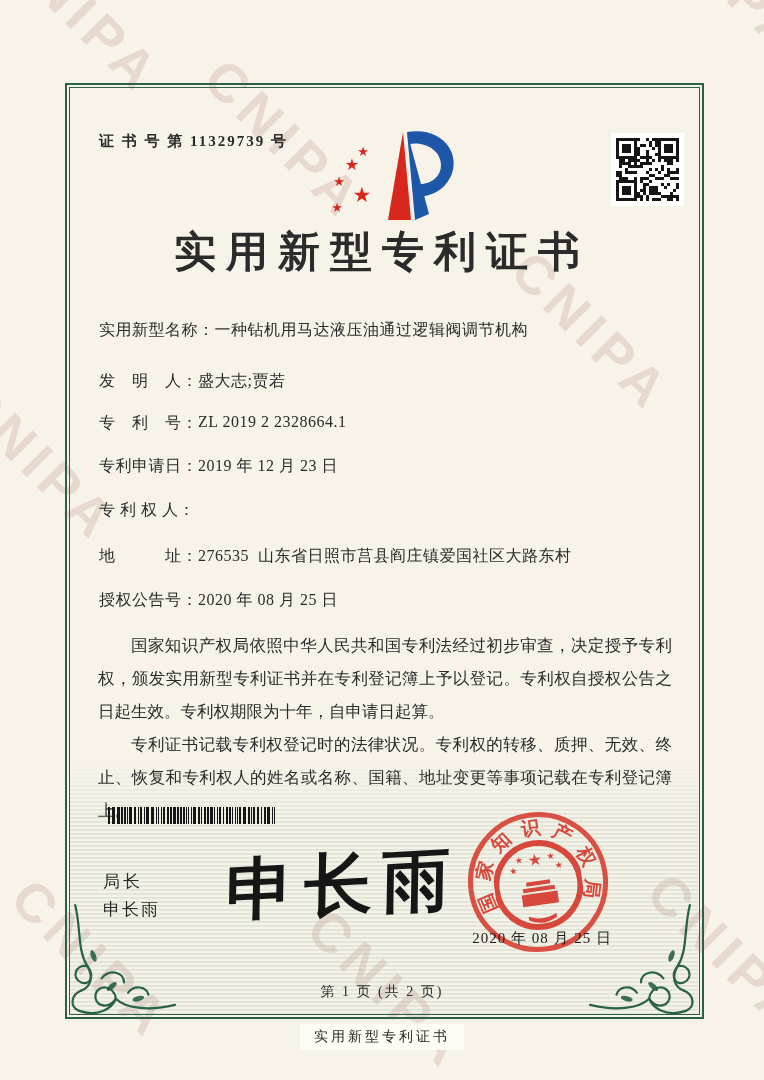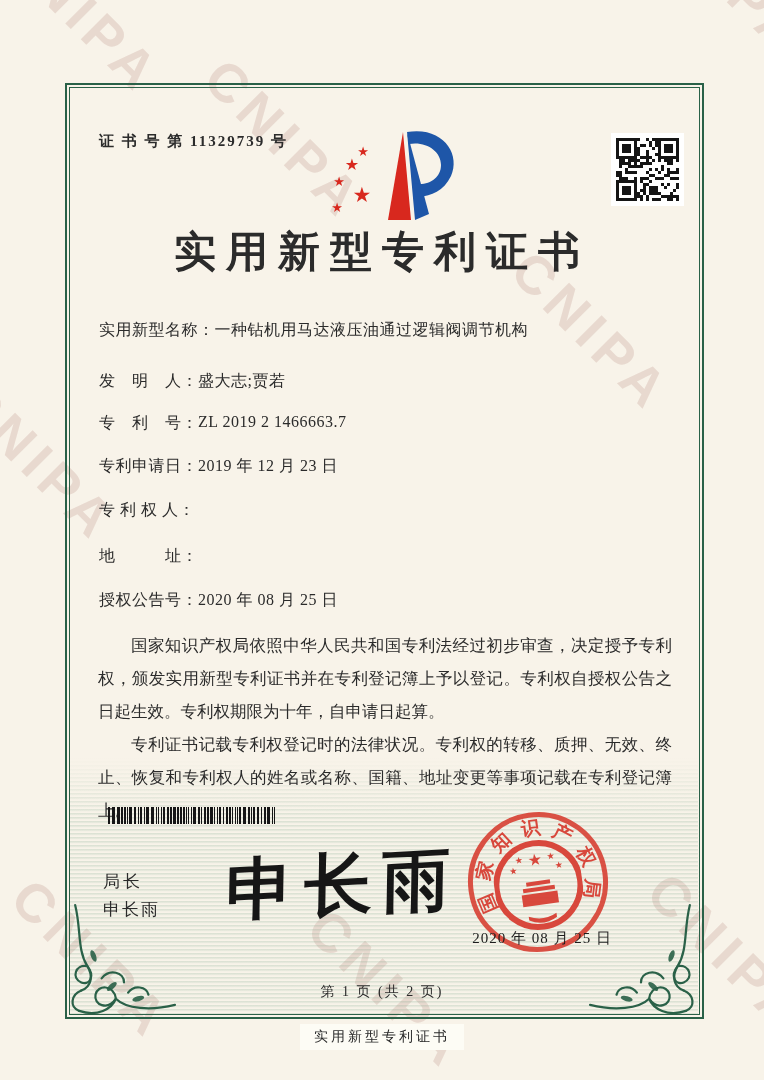--- a/index.html
+++ b/index.html
@@ -621,30 +621,30 @@
 
 <div class="title">实用新型专利证书</div>
 
 <div class="field-row" style="top:320px">
   <span>实用新型名称：</span><span>一种钻机用马达液压油通过逻辑阀调节机构</span>
 </div>
 <div class="field-row" style="top:371px">
   <span>发　明　人：</span><span>盛大志;贾若</span>
 </div>
 <div class="field-row" style="top:413px">
-  <span>专　利　号：</span><span>ZL 2019 2 1466663.7</span>
+  <span>专　利　号：</span><span>ZL 2019 2 2328664.1</span>
 </div>
 <div class="field-row" style="top:456px">
   <span>专利申请日：</span><span>2019 年 12 月 23 日</span>
 </div>
 <div class="field-row" style="top:500px">
   <span>专 利 权 人：</span>
 </div>
 <div class="field-row" style="top:546px">
-  <span>地　　　址：</span>
+  <span>地　　　址：</span><span>276535  山东省日照市莒县阎庄镇爱国社区大路东村</span>
 </div>
 <div class="field-row" style="top:590px;width:574px">
   <span>授权公告号：</span><span>2020 年 08 月 25 日</span>
 </div>
 
 <div class="paragraphs">
   <p>国家知识产权局依照中华人民共和国专利法经过初步审查，决定授予专利权，颁发实用新型专利证书并在专利登记簿上予以登记。专利权自授权公告之日起生效。专利权期限为十年，自申请日起算。</p>
   <p>专利证书记载专利权登记时的法律状况。专利权的转移、质押、无效、终止、恢复和专利权人的姓名或名称、国籍、地址变更等事项记载在专利登记簿上。</p>
 </div>
 

